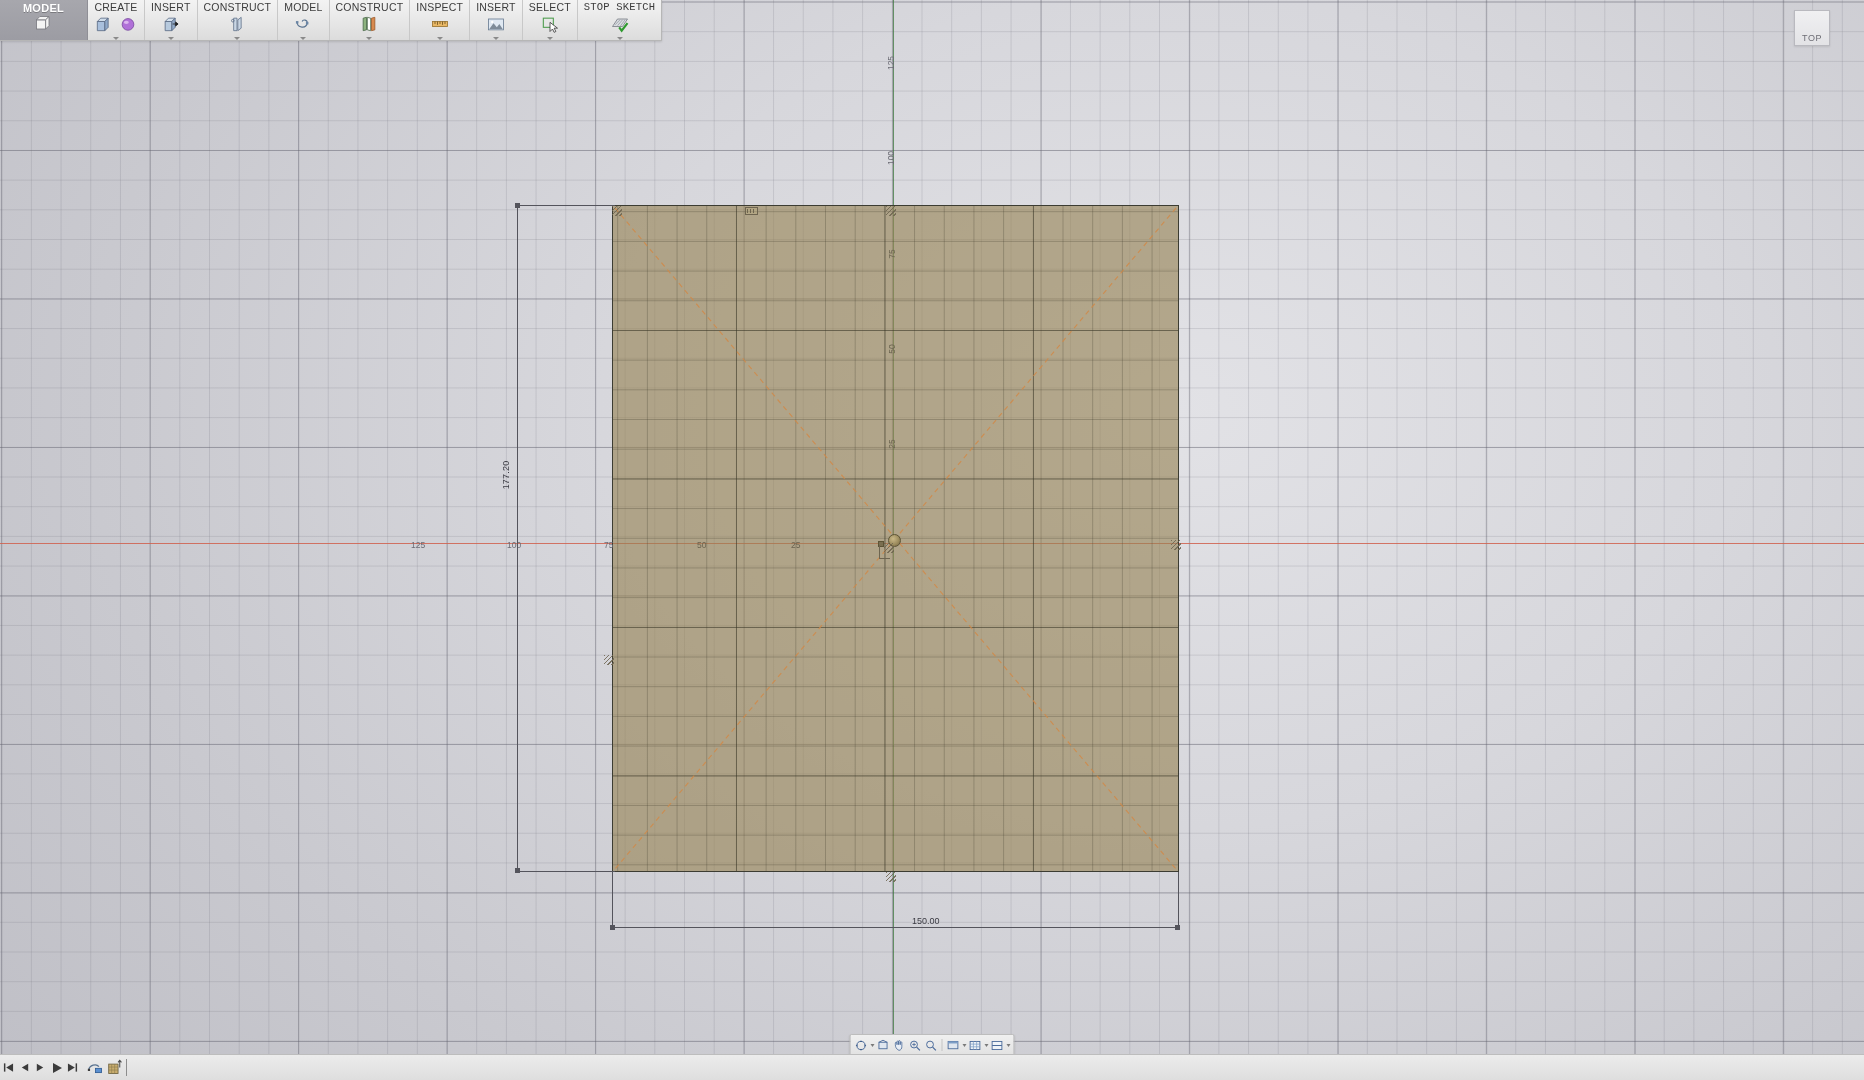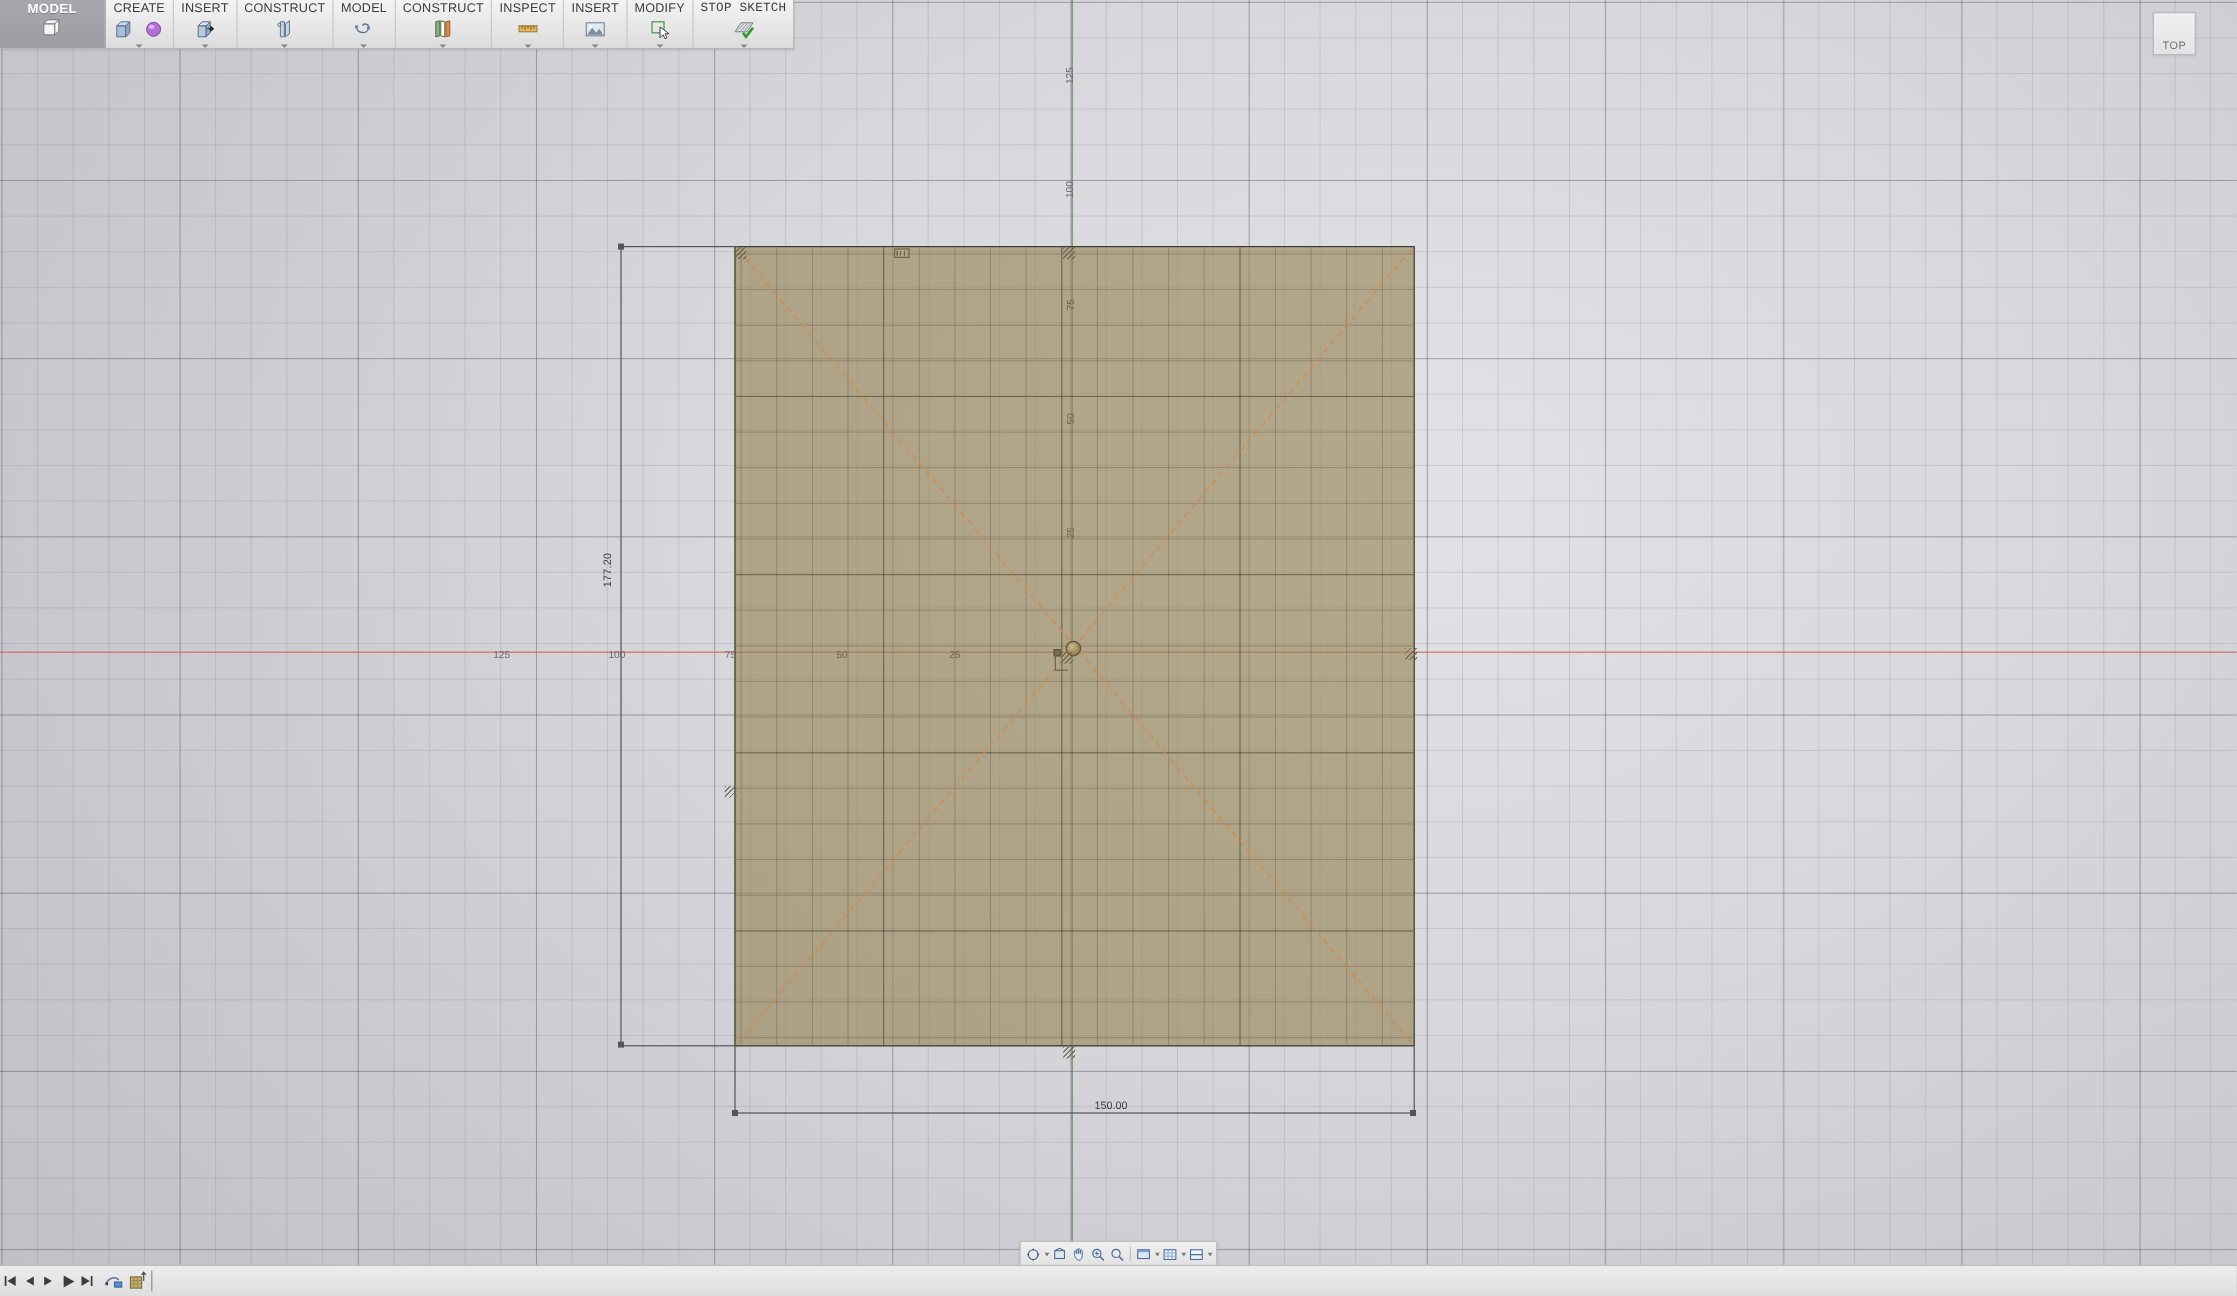--- a/index.html
+++ b/index.html
@@ -510,21 +510,21 @@
         <svg class="tb-icon" viewBox="0 0 24 24">
           <rect x="3" y="6" width="18" height="13" fill="#dfe8f2" stroke="#6a7d93" stroke-width="1"></rect>
           <path d="M4 18 L9 11 L13 16 L16 12 L20 18 Z" fill="#7e8b99"></path>
           <circle cx="7.5" cy="9.5" r="1.4" fill="#fff"></circle>
         </svg>
       </div>
       <div class="tb-caret"></div>
     </div>
 
     <div class="tb-group">
-      <span class="tb-title">MODIFY</span>
+      <span class="tb-title">SELECT</span>
       <div class="tb-icons">
         <svg class="tb-icon" viewBox="0 0 24 24">
           <rect x="4" y="5" width="12" height="11" fill="none" stroke="#4f9d4f" stroke-width="1.3"></rect>
           <path d="M12 10 L12 21 L15 18 L17 22 L19 21 L17 17 L21 17 Z" fill="#ffffff" stroke="#3a3a3a" stroke-width="1"></path>
         </svg>
       </div>
       <div class="tb-caret"></div>
     </div>
 
     <div class="tb-group" style="border-right:none;font-family:Liberation Mono, monospace;">

